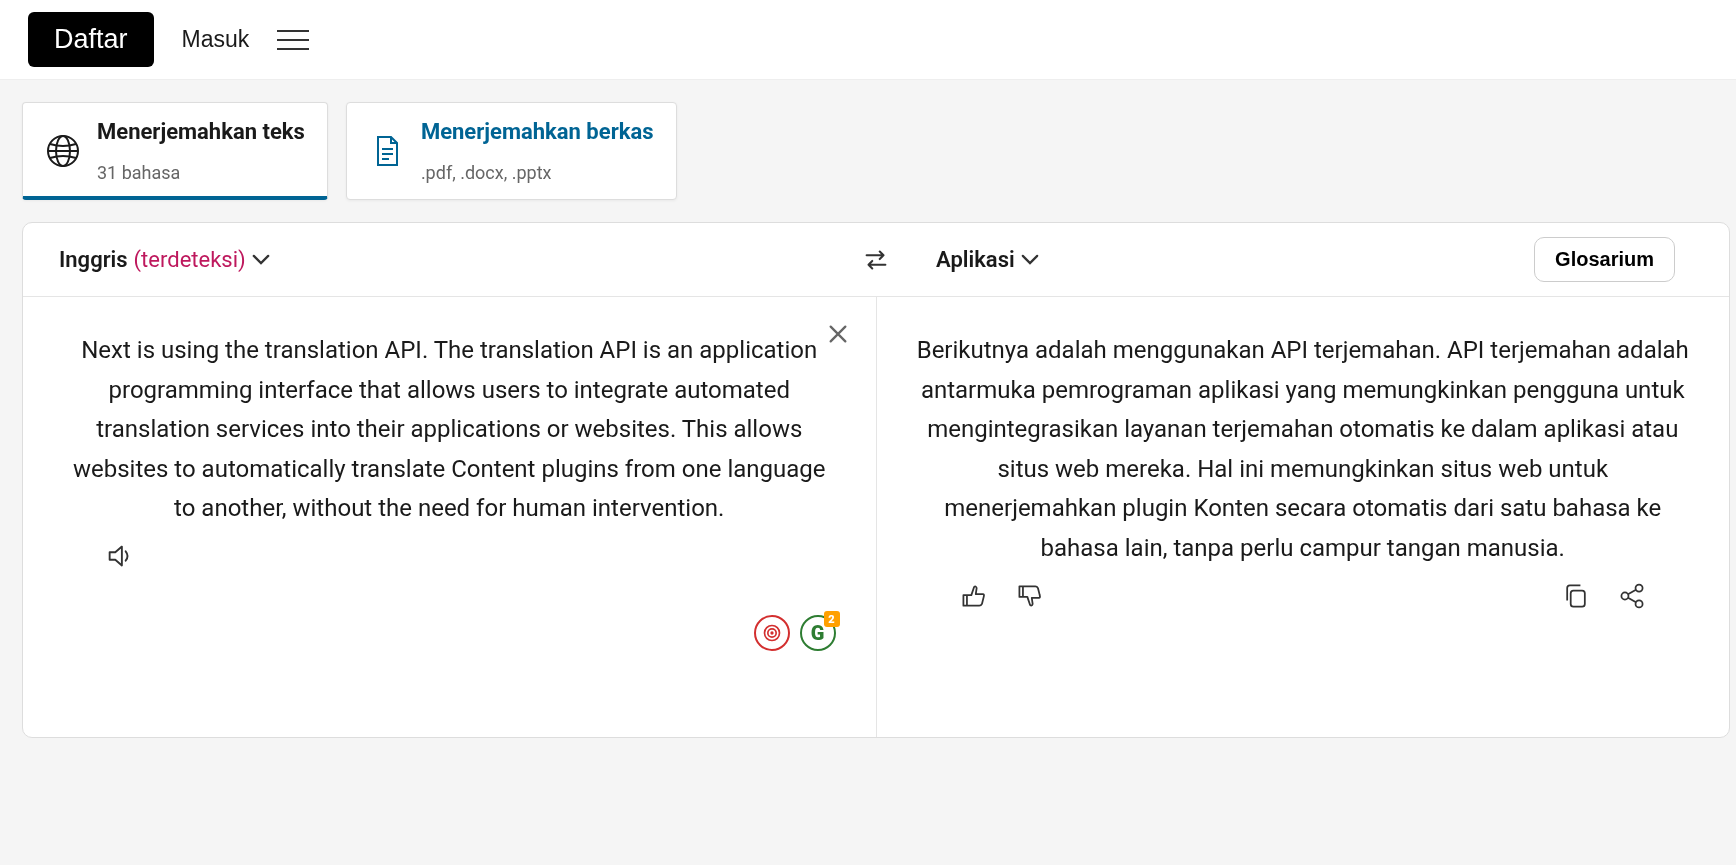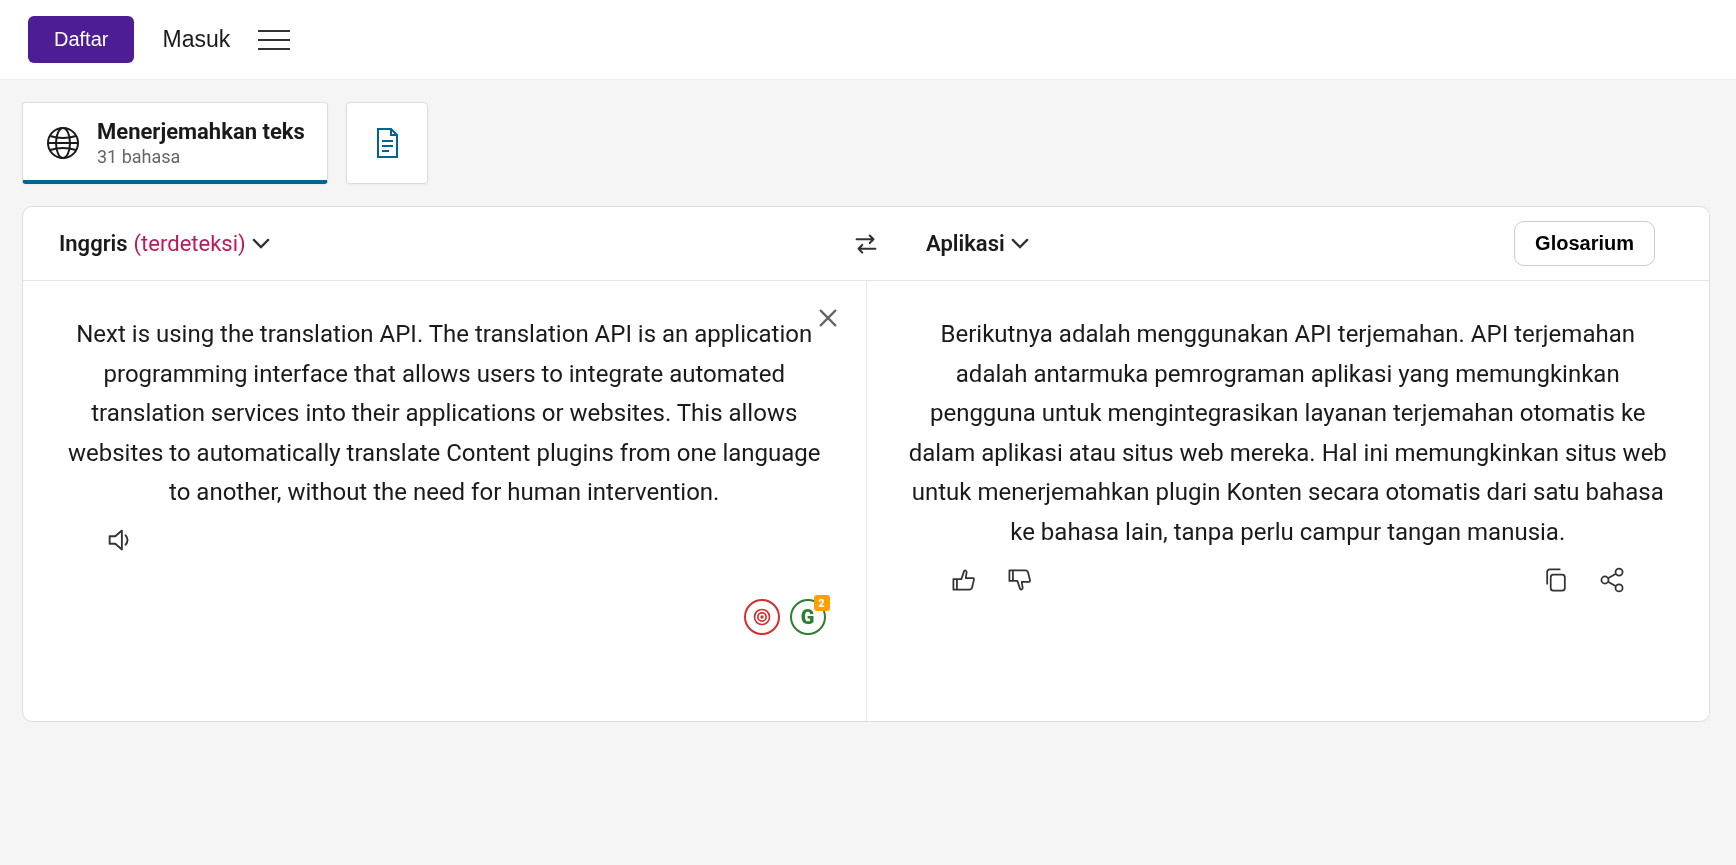--- a/index.html
+++ b/index.html
@@ -61,25 +61,25 @@
     font-weight: 700;
     padding: 4px 10px;
     border-radius: 4px;
   }
   .header-right {
     display: flex;
     align-items: center;
     gap: 28px;
   }
   .btn-signup {
-    background: #4c1d95;
+    background: #000000;
     color: #fff;
     border: none;
     padding: 12px 26px;
-    font-size: 20px;
+    font-size: 27px;
     border-radius: 6px;
     font-weight: 500;
     cursor: pointer;
   }
   .btn-login {
     font-size: 23px;
     color: #1a1a1a;
     cursor: pointer;
     background: none;
     border: none;
@@ -112,24 +112,24 @@
     cursor: pointer;
     box-shadow: 0 1px 3px rgba(0,0,0,0.05);
   }
   .tab.active {
     border-bottom: 4px solid #006494;
     padding-bottom: 13px;
   }
   .tab-icon { width: 36px; height: 36px; flex-shrink: 0; }
   .tab-title { font-size: 22px; font-weight: 700; color: #1a1a1a; }
   .tab.inactive .tab-title { color: #006494; }
-  .tab-sub { font-size: 18px; color: #666; margin-top: 2px; }
+  .tab-sub { font-size: 18px; color: #666; margin-top: 18px; }
   
   .translator-panel {
-    margin: 22px 26px 0 22px;
+    margin: 22px 6px 0 22px;
     background: #fff;
     border: 1px solid #ddd;
     border-radius: 10px;
     overflow: hidden;
   }
   .lang-bar {
     display: flex;
     align-items: center;
     border-bottom: 1px solid #e5e5e5;
     padding: 0;
@@ -300,20 +300,24 @@
   <div class="tab inactive">
     <div class="tab-icon">
       <svg viewBox="0 0 36 36" width="36" height="36">
         <path d="M9 4 L22 4 L28 10 L28 32 L9 32 Z" stroke="#006494" stroke-width="2" fill="none"></path>
         <path d="M22 4 L22 10 L28 10" stroke="#006494" stroke-width="2" fill="none"></path>
         <line x1="13" y1="16" x2="24" y2="16" stroke="#006494" stroke-width="2"></line>
         <line x1="13" y1="21" x2="24" y2="21" stroke="#006494" stroke-width="2"></line>
         <line x1="13" y1="26" x2="20" y2="26" stroke="#006494" stroke-width="2"></line>
       </svg>
     </div>
+    <div>
+      <div class="tab-title">Menerjemahkan berkas</div>
+      <div class="tab-sub">.pdf, .docx, .pptx</div>
+    </div>
   </div>
 </div>
 
 <div class="translator-panel">
   <div class="lang-bar">
     <div class="lang-left">
       <div class="lang-label">
         <span>Inggris</span>
         <span class="lang-detected">(terdeteksi)</span>
         <svg viewBox="0 0 20 12" width="18" height="11">

